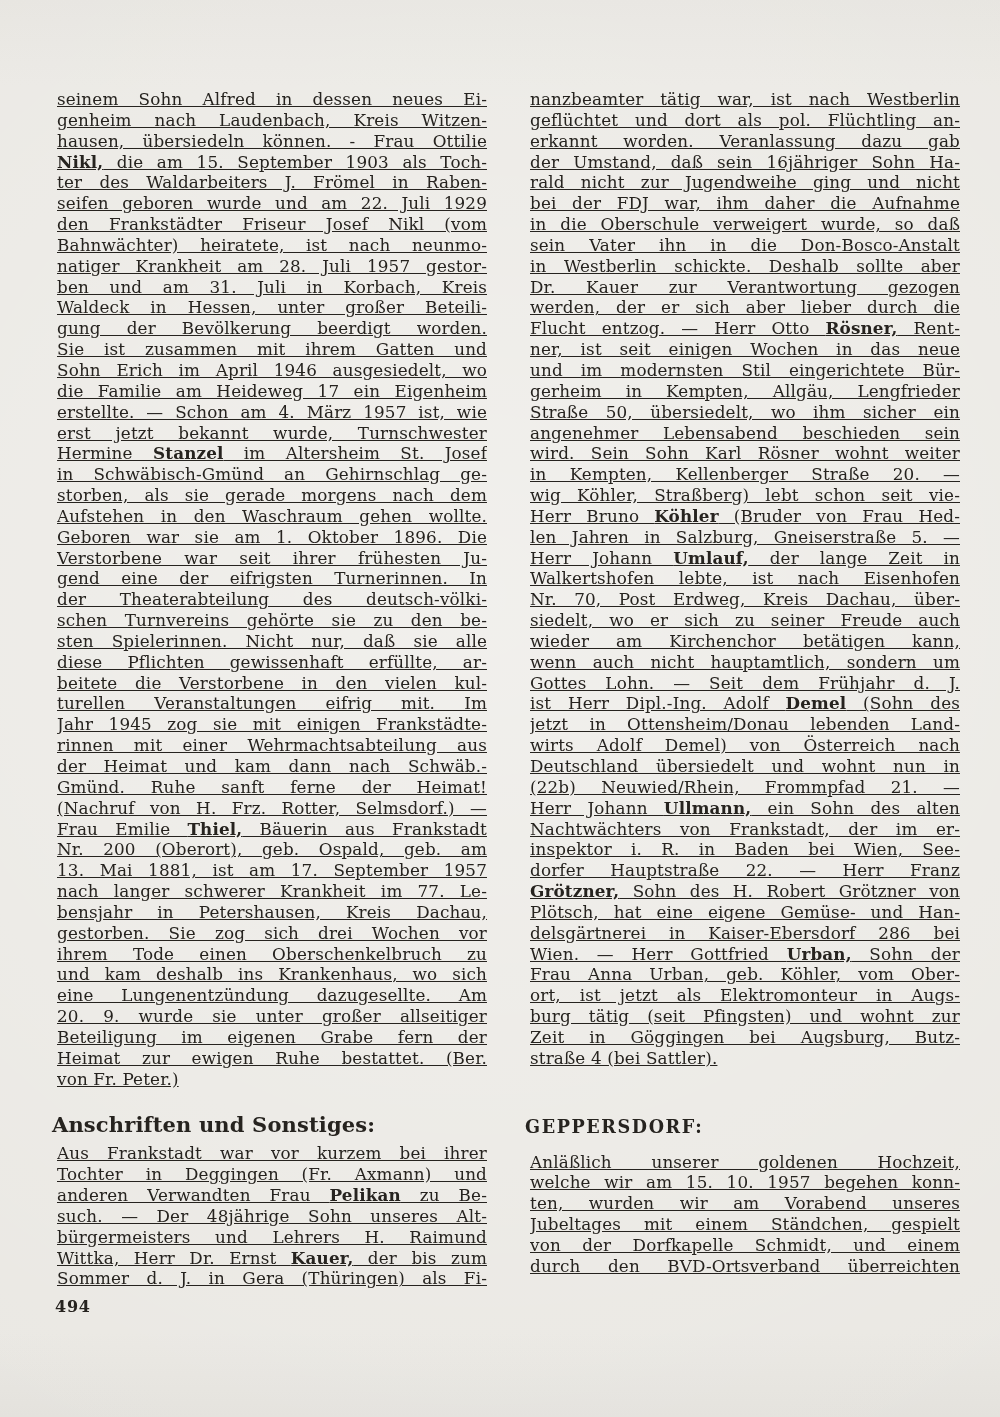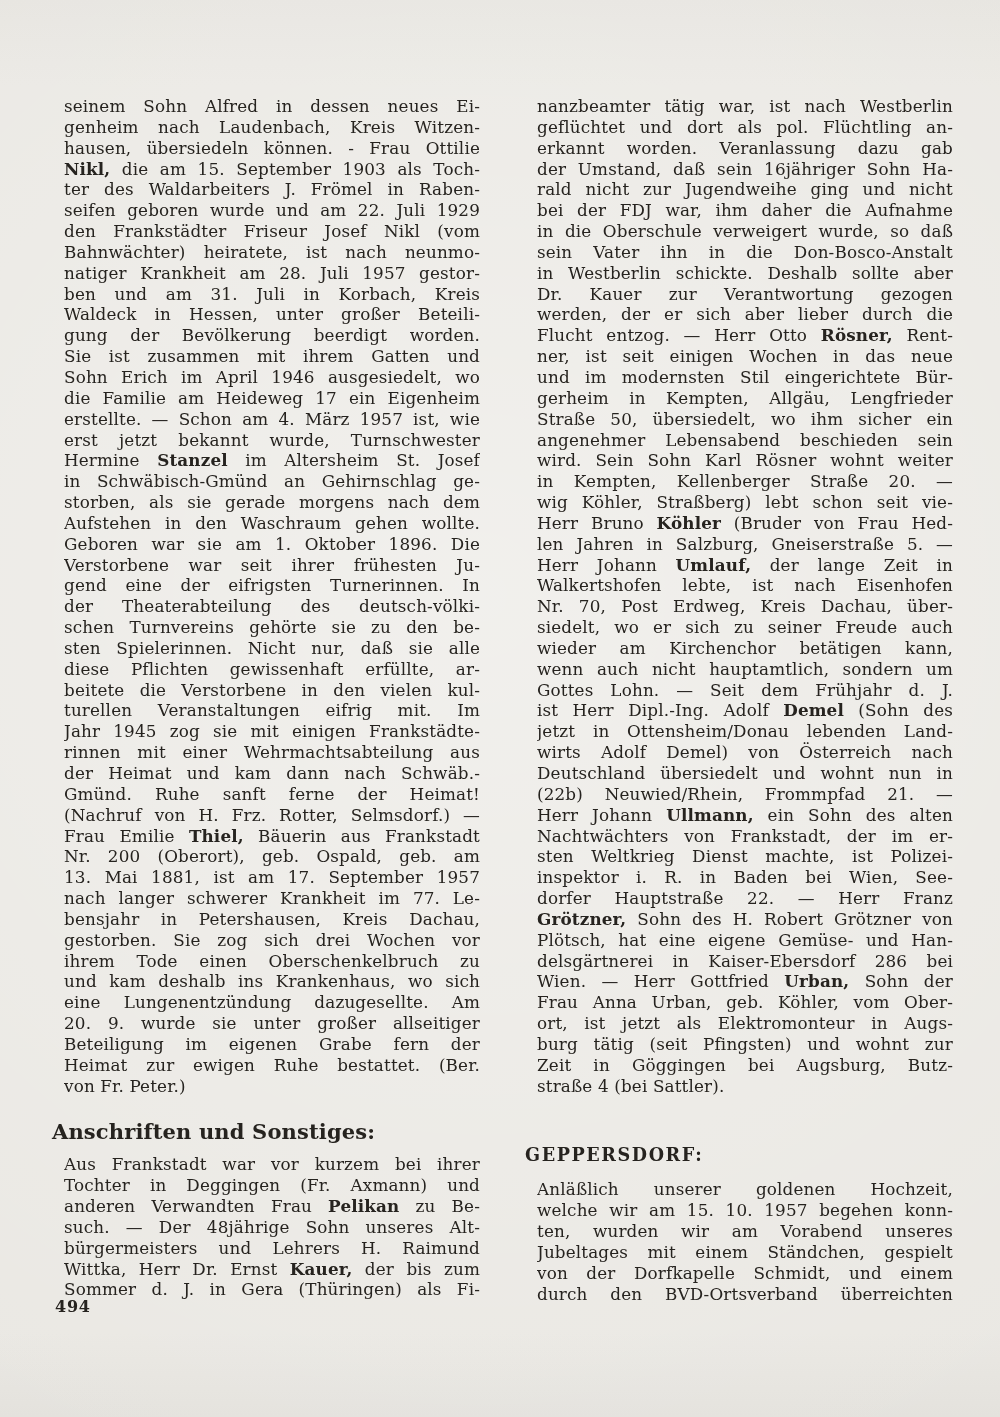--- a/index.html
+++ b/index.html
@@ -21,21 +21,21 @@
   .columns {
     position: absolute; top: 84px; left: 52px;
     display: flex; gap: 33px;
   }
   .column {
     width: 440px;
     font-size: 16.8px;
     line-height: 20.85px;
     letter-spacing: 0.15px;
   }
-  .paragraph { margin: 12px; }
+  .paragraph { margin: 5px; text-decoration: underline; }
   .line {
     text-align: justify;
     text-align-last: justify;
     height: 20.85px;
     overflow: hidden;
     white-space: nowrap;
   }
   .line.no-j { text-align: center; text-align-last: left; }
   .line strong, .heading { font-weight: bold; }
   .heading {
@@ -153,21 +153,20 @@
           <div class="line">wieder am Kirchenchor betätigen kann,</div>
           <div class="line">wenn auch nicht hauptamtlich, sondern um</div>
           <div class="line">Gottes Lohn. — Seit dem Frühjahr d. J.</div>
           <div class="line">ist Herr Dipl.-Ing. Adolf <strong>Demel</strong> (Sohn des</div>
           <div class="line">jetzt in Ottensheim/Donau lebenden Land-</div>
           <div class="line">wirts Adolf Demel) von Österreich nach</div>
           <div class="line">Deutschland übersiedelt und wohnt nun in</div>
           <div class="line">(22b) Neuwied/Rhein, Frommpfad 21. —</div>
           <div class="line">Herr Johann <strong>Ullmann,</strong> ein Sohn des alten</div>
           <div class="line">Nachtwächters von Frankstadt, der im er-</div>
-          <div class="line">sten Weltkrieg Dienst machte, ist Polizei-</div>
           <div class="line">inspektor i. R. in Baden bei Wien, See-</div>
           <div class="line">dorfer Hauptstraße 22. — Herr Franz</div>
           <div class="line"><strong>Grötzner,</strong> Sohn des H. Robert Grötzner von</div>
           <div class="line">Plötsch, hat eine eigene Gemüse- und Han-</div>
           <div class="line">delsgärtnerei in Kaiser-Ebersdorf 286 bei</div>
           <div class="line">Wien. — Herr Gottfried <strong>Urban,</strong> Sohn der</div>
           <div class="line">Frau Anna Urban, geb. Köhler, vom Ober-</div>
           <div class="line">ort, ist jetzt als Elektromonteur in Augs-</div>
           <div class="line">burg tätig (seit Pfingsten) und wohnt zur</div>
           <div class="line">Zeit in Göggingen bei Augsburg, Butz-</div>

